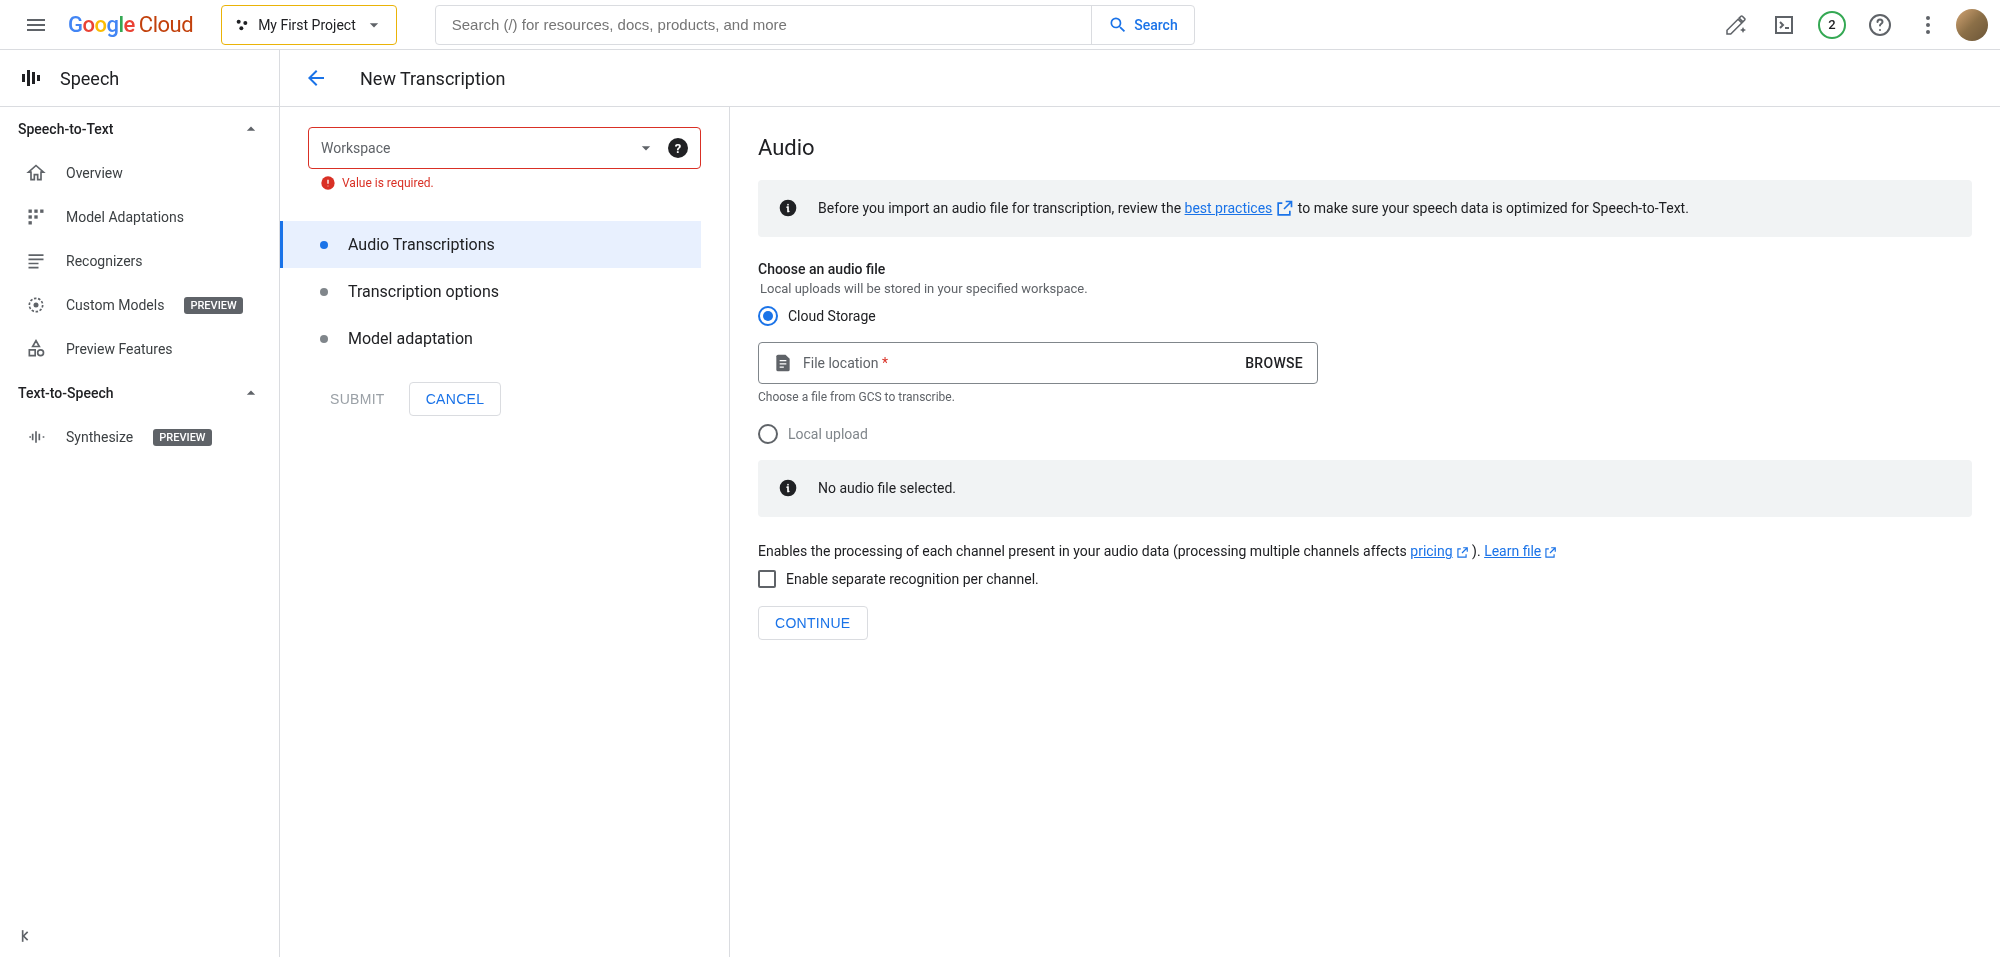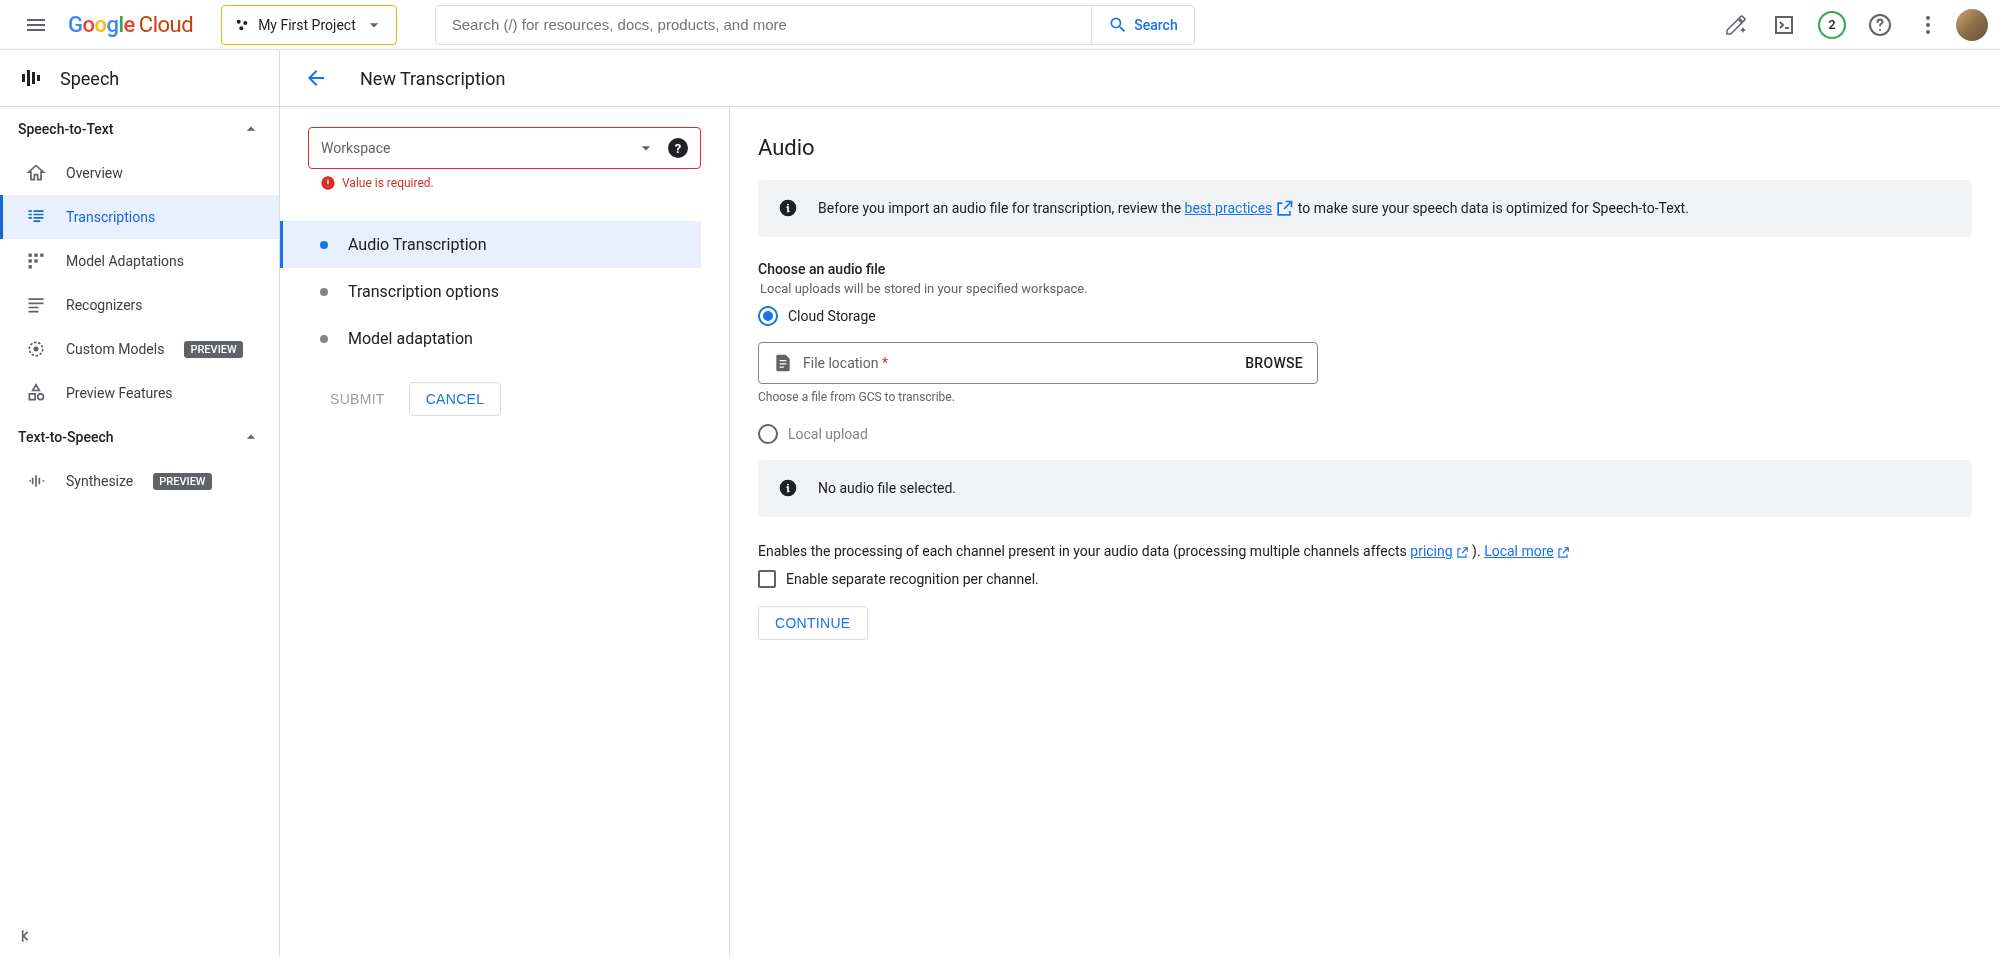--- a/index.html
+++ b/index.html
@@ -612,26 +612,20 @@
       <svg viewBox="0 0 24 24">
           <path d="M7 14l5-5 5 5z"></path>
         </svg>
     </div>
     <div class="sidebar-item">
       <svg viewBox="0 0 24 24">
           <path d="M12 3l9 8h-3v9h-4v-6h-4v6H6v-9H3z" fill="none" stroke="#5f6368" stroke-width="2"></path>
         </svg>
       <span>Overview</span>
     </div>
-    <div class="sidebar-item active">
-      <svg viewBox="0 0 24 24">
-          <path d="M3 5h4M3 9h4M3 13h4M9 5h12M9 9h12M9 13h12M9 17h8" stroke="#1967d2" stroke-width="2"></path>
-        </svg>
-      <span>Transcriptions</span>
-    </div>
     <div class="sidebar-item">
       <svg viewBox="0 0 24 24">
           <rect x="3" y="3" width="4" height="4" fill="#5f6368"></rect>
           <rect x="10" y="3" width="4" height="4" fill="#5f6368"></rect>
           <rect x="17" y="3" width="4" height="4" fill="#5f6368"></rect>
           <rect x="3" y="10" width="4" height="4" fill="#5f6368"></rect>
           <rect x="10" y="10" width="4" height="4" fill="#5f6368"></rect>
           <rect x="3" y="17" width="4" height="4" fill="#5f6368"></rect>
         </svg>
       <span>Model Adaptations</span>
@@ -703,21 +697,21 @@
             <svg viewBox="0 0 24 24">
                 <circle cx="12" cy="12" r="10"></circle>
                 <path d="M12 7v6M12 16v1" stroke="#fff" stroke-width="2"></path>
               </svg>
             <span>Value is required.</span>
           </div>
         </div>
         <div class="stepper-list">
           <div class="stepper-item active">
             <div class="stepper-dot"></div>
-            <span>Audio Transcription</span>
+            <span>Audio Transcriptions</span>
           </div>
           <div class="stepper-item">
             <div class="stepper-dot"></div>
             <span>Transcription options</span>
           </div>
           <div class="stepper-item">
             <div class="stepper-dot"></div>
             <span>Model adaptation</span>
           </div>
         </div>
@@ -777,21 +771,21 @@
           <svg viewBox="0 0 24 24">
               <circle cx="12" cy="12" r="10"></circle>
               <path d="M12 8h.01M11 11h1v5h1" stroke="#fff" stroke-width="2" fill="none" stroke-linecap="round"></path>
             </svg>
           <div>No audio file selected.</div>
         </div>
 
         <div class="channel-text">
           <span>Enables the processing of each channel present in your audio data (processing multiple channels affects </span><a href="#"><span>pricing</span><svg class="ext-icon" viewBox="0 0 24 24">
                 <path d="M14 3h7v7M21 3l-9 9M10 5H5v14h14v-5" fill="none" stroke="#1a73e8" stroke-width="2"></path>
-              </svg></a><span> ). </span><a href="#"><span>Local more</span><svg class="ext-icon" viewBox="0 0 24 24">
+              </svg></a><span> ). </span><a href="#"><span>Learn file</span><svg class="ext-icon" viewBox="0 0 24 24">
                 <path d="M14 3h7v7M21 3l-9 9M10 5H5v14h14v-5" fill="none" stroke="#1a73e8" stroke-width="2"></path>
               </svg></a>
         </div>
         <div class="checkbox-row">
           <div class="checkbox-box"></div>
           <span>Enable separate recognition per channel.</span>
         </div>
 
         <button class="continue-btn">CONTINUE</button>
       </div>

